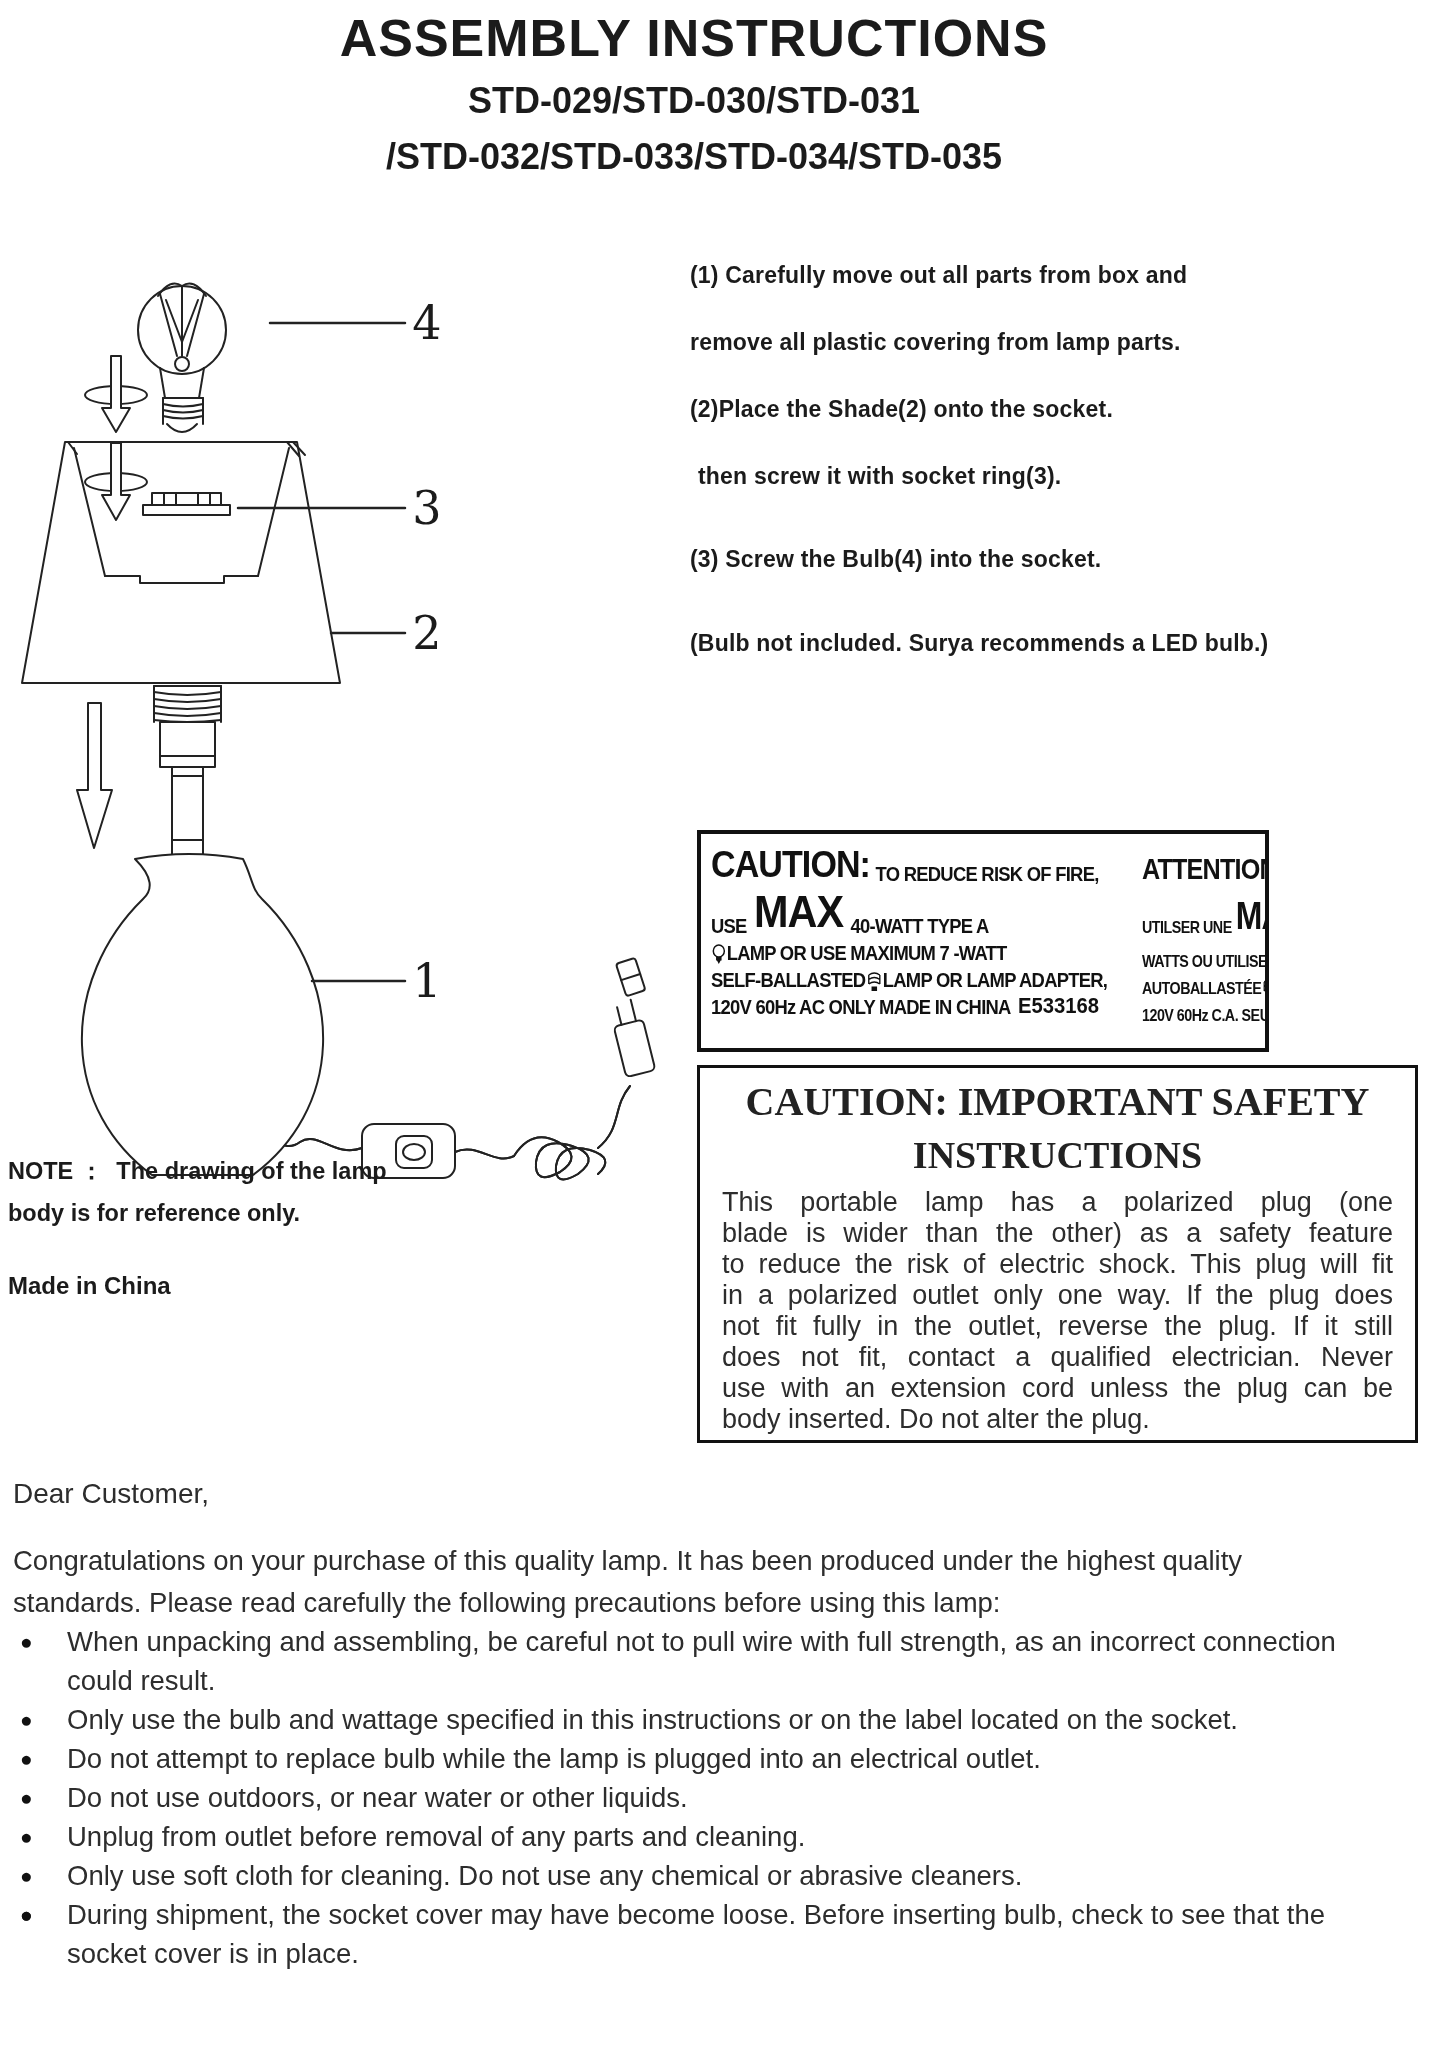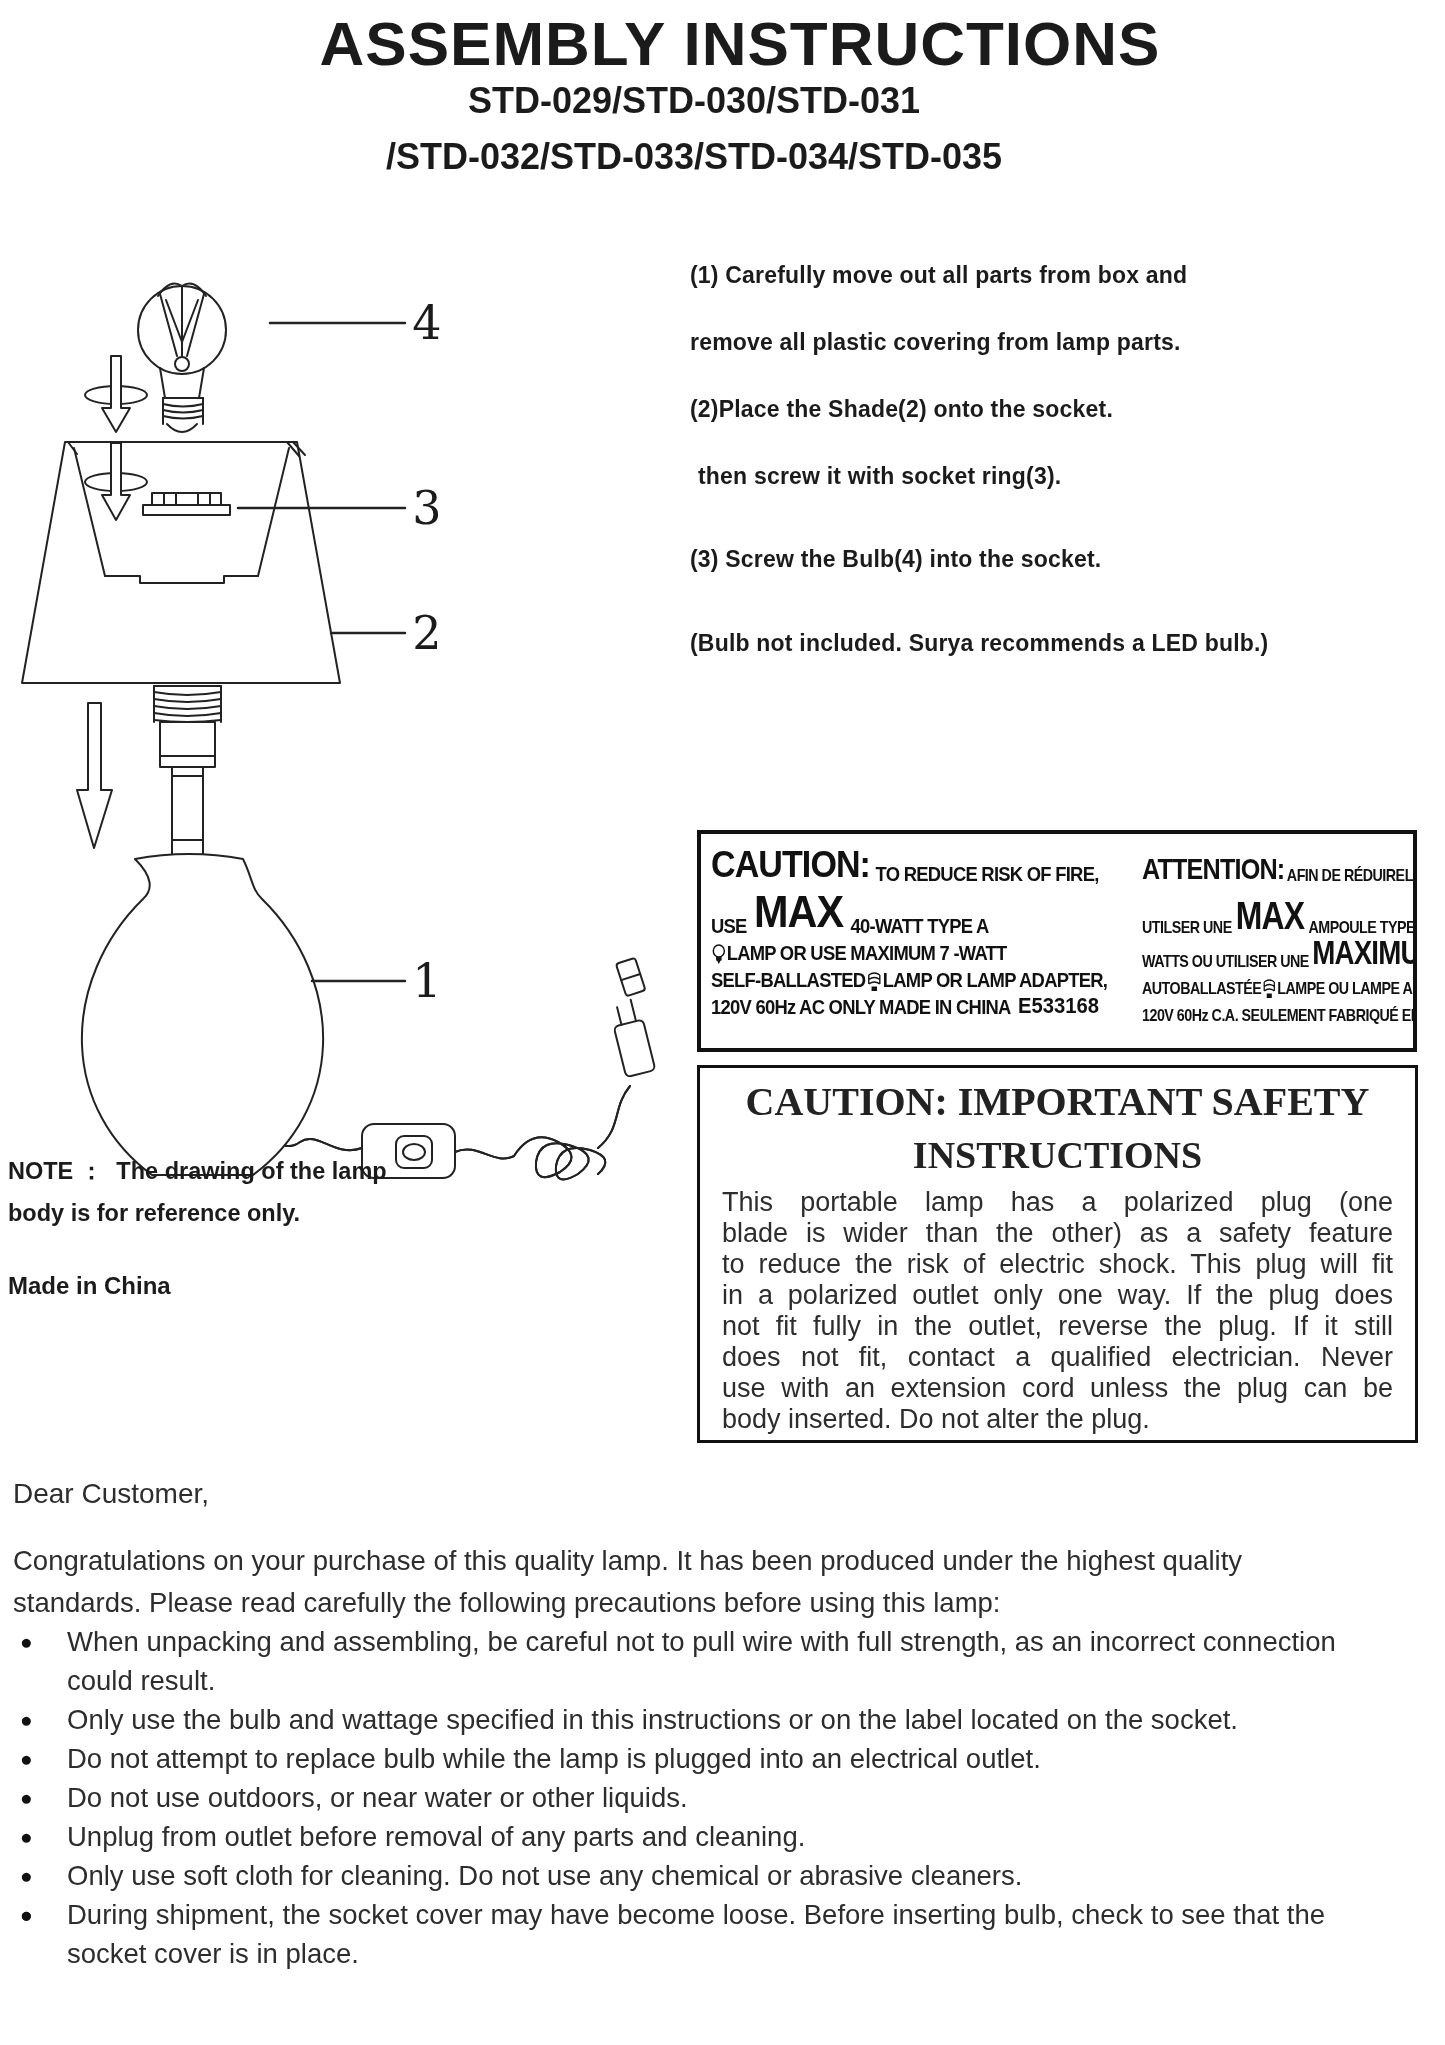--- a/index.html
+++ b/index.html
@@ -2,37 +2,37 @@
 <html><head>
 <meta charset="utf-8">
 <style>
   html,body{margin:0;padding:0;}
   body{
     width:1445px;height:2045px;position:relative;background:#fff;
     font-family:"Liberation Sans",sans-serif;color:#1b1b1b;overflow:hidden;
   }
   
   .heading{position:absolute;left:0;top:0;width:1388px;text-align:center;}
-  .title{position:absolute;left:0;top:8px;width:100%;font-size:62px;font-weight:bold;letter-spacing:1px;margin-left:46px;}
+  .title{position:absolute;left:0;top:8px;width:100%;font-size:52px;font-weight:bold;letter-spacing:1px;}
   .sub1{position:absolute;left:0;top:80px;width:100%;font-size:36px;font-weight:bold;}
   .sub2{position:absolute;left:0;top:136px;width:100%;font-size:36px;font-weight:bold;}
   
   .diagram{position:absolute;left:0;top:190px;}
   .diagram path,.diagram rect,.diagram circle,.diagram ellipse,.diagram polygon{
     fill:none;stroke:#222;stroke-width:2;stroke-linecap:round;stroke-linejoin:round;}
   .diagram .lead{stroke-width:2.5;}
   .diagram text{fill:#1b1b1b;stroke:none;font-family:"DejaVu Serif","Liberation Serif",serif;font-size:46px;text-anchor:middle;}
   .diagram .wfill{fill:#fff;}
   .tube-o{stroke:#222;stroke-width:6;fill:none;}
   .tube-i{stroke:#fff;stroke-width:2.6;fill:none;}
   
   .step{position:absolute;left:690px;width:700px;font-size:23px;font-weight:bold;letter-spacing:0.2px;white-space:nowrap;}
   .s0{top:262px;} .s1{top:329px;} .s2{top:396px;} .s3{top:463px;padding-left:8px;} .s4{top:546px;} .s5{top:630px;}
   
-  .ul-box{position:absolute;left:697px;top:830px;width:720px;height:222px;border:4px solid #111;
+  .ul-box{position:absolute;left:697px;top:830px;width:572px;height:222px;border:4px solid #111;
     box-sizing:border-box;display:flex;padding:8px 12px 6px 10px;overflow:hidden;}
   .ul-col{flex:0 0 50%;transform-origin:0 0;}
   .ul-en{transform:scaleX(0.92);}
   .ul-fr{transform:scaleX(0.84);}
   .ul-col .r{display:flex;align-items:baseline;white-space:nowrap;font-weight:bold;color:#111;}
   .ul-en .r{font-size:20px;letter-spacing:-0.8px;}
   .ul-fr .r{font-size:17px;letter-spacing:-0.6px;}
   .ul-en .kw{font-size:37px;letter-spacing:-1px;margin-right:6px;}
   .ul-fr .kw{font-size:30px;letter-spacing:-1px;margin-right:3px;}
   .ul-en .max{font-size:45px;letter-spacing:-1px;margin:0 8px;}

